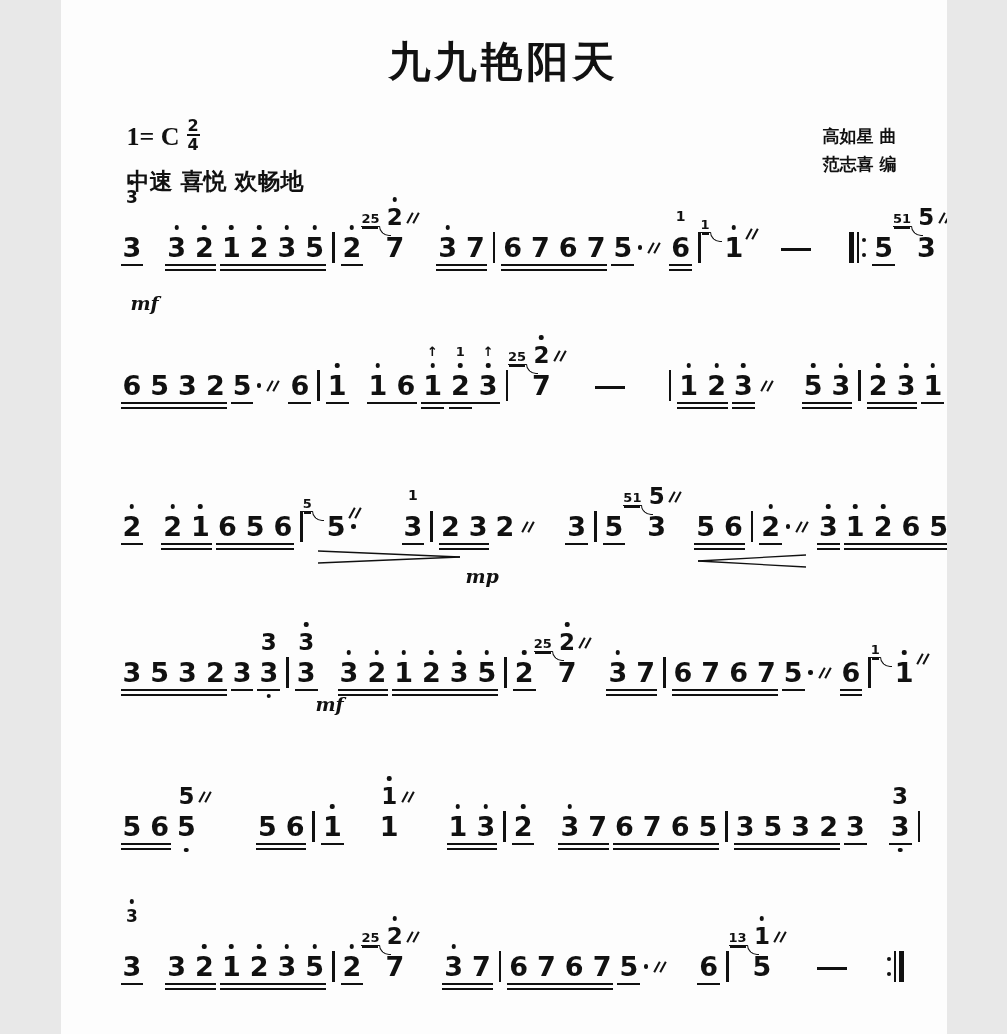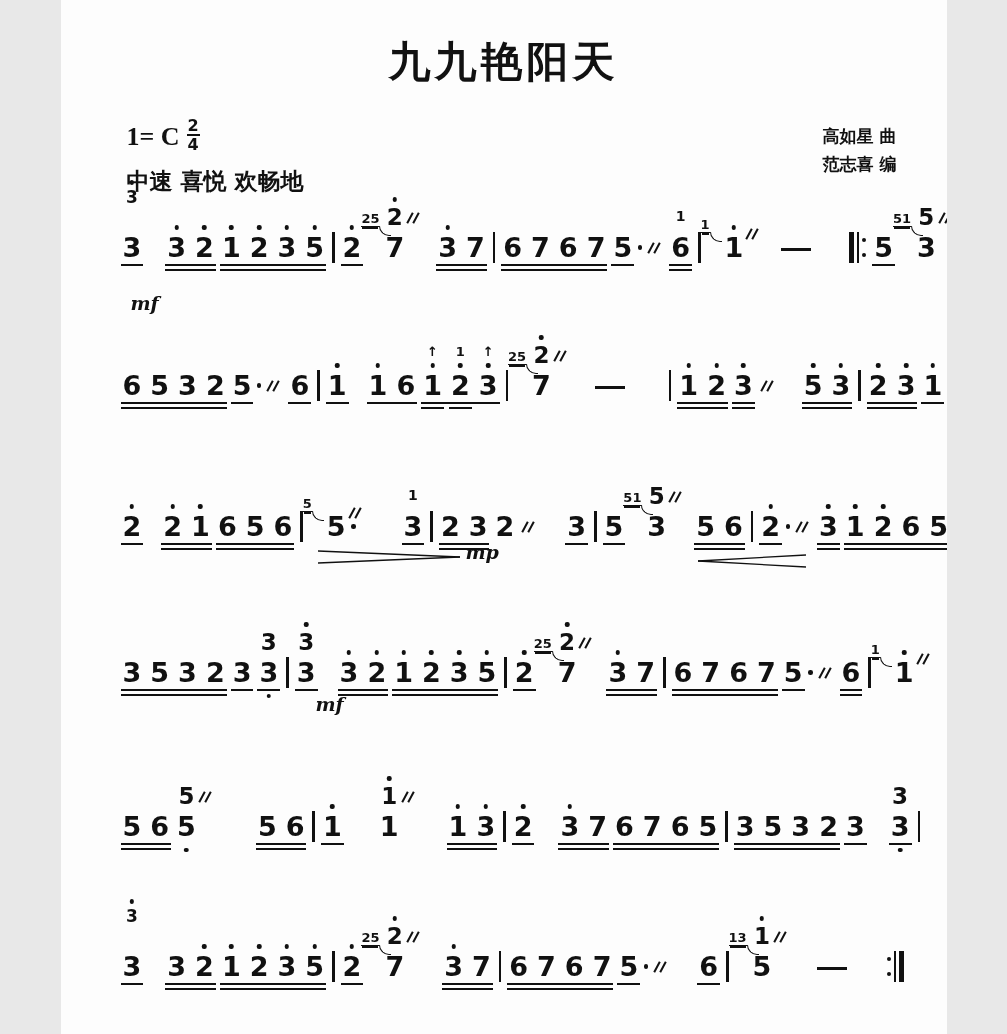--- a/index.html
+++ b/index.html
@@ -280,21 +280,21 @@
         <div class="tok nt"><span class="num">3<div class="hd"></div></span><div class="u1a"></div><div class="u2a"></div></div>
         <div class="tok grpbox">
           <span class="num">1<div class="hd"></div></span>
           <span class="num">2<div class="hd"></div></span>
           <span class="num">6</span>
           <span class="num">5</span>
           <div class="u1a"></div>
           <div class="u2a"></div>
         </div>
         <div class="tok barl"></div>
-        <div class="subtxt" style="left: 343px; top: 28px;">mp</div>
+        <div class="subtxt" style="left: 343px; top: 52px;">mp</div>
         <div class="hp" style="left: 195px; top: 36px;"><svg width="142" height="14">
             <line x1="0" y1="1" x2="142" y2="7" stroke="#111" stroke-width="1.3"></line>
             <line x1="0" y1="13" x2="142" y2="7" stroke="#111" stroke-width="1.3"></line>
           </svg></div>
         <div class="hp" style="left: 575px; top: 40px;"><svg width="108" height="14">
             <line x1="0" y1="7" x2="108" y2="1" stroke="#111" stroke-width="1.3"></line>
             <line x1="0" y1="7" x2="108" y2="13" stroke="#111" stroke-width="1.3"></line>
           </svg></div>
       </div>
       <div class="mline" style="top: 659px;">

